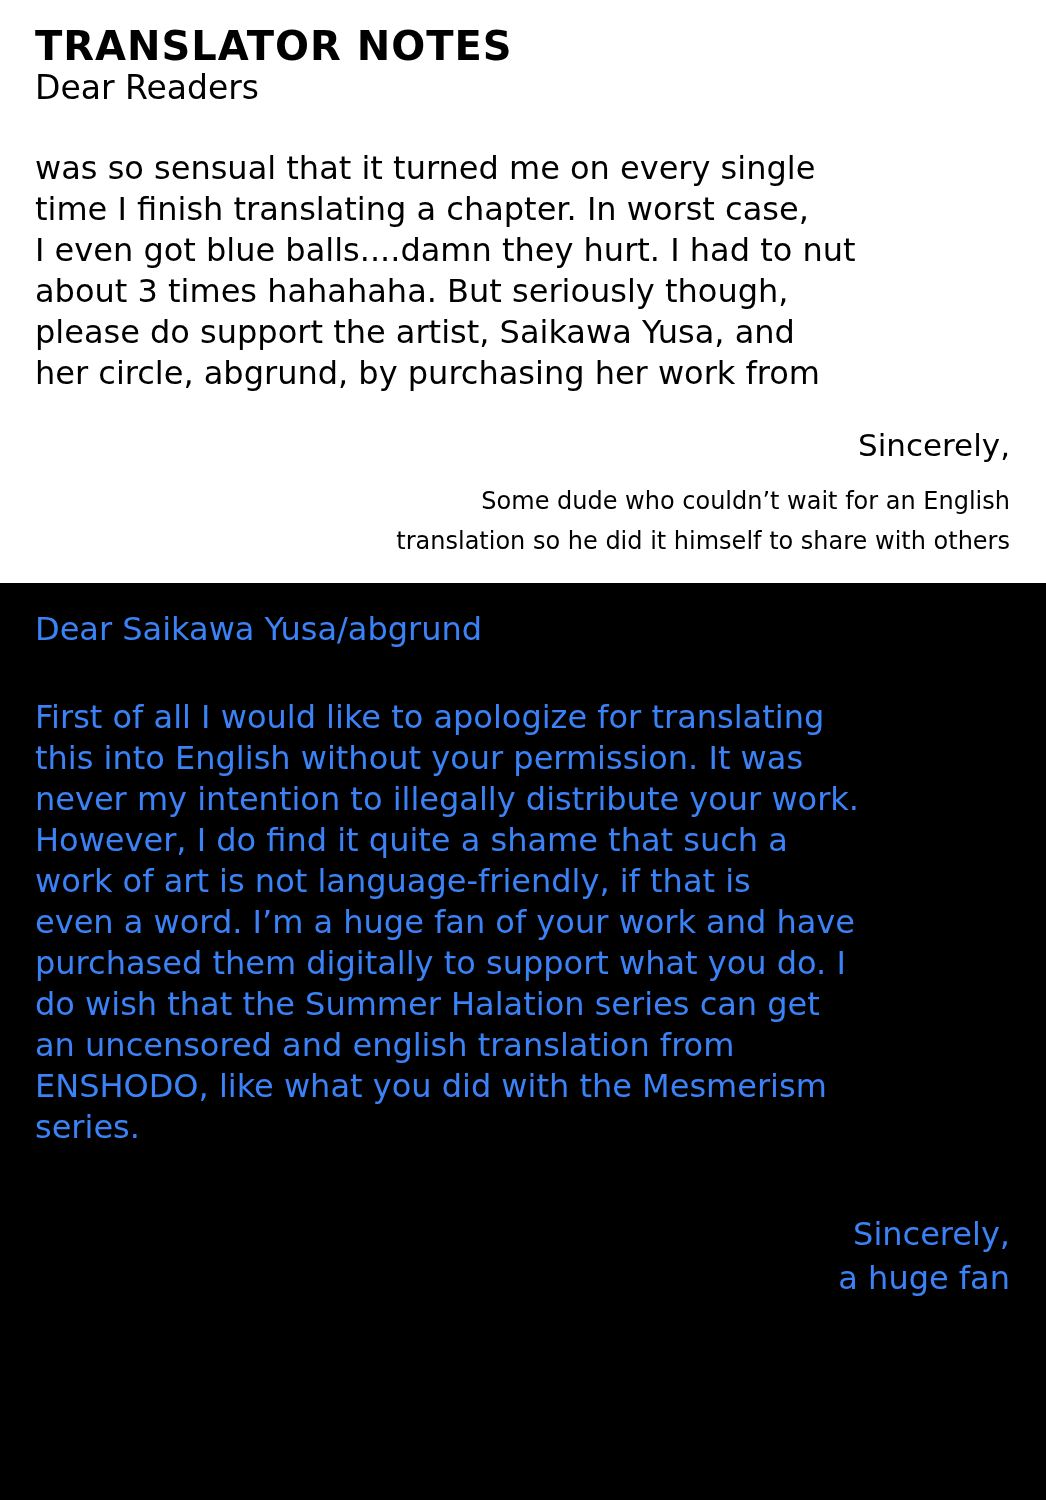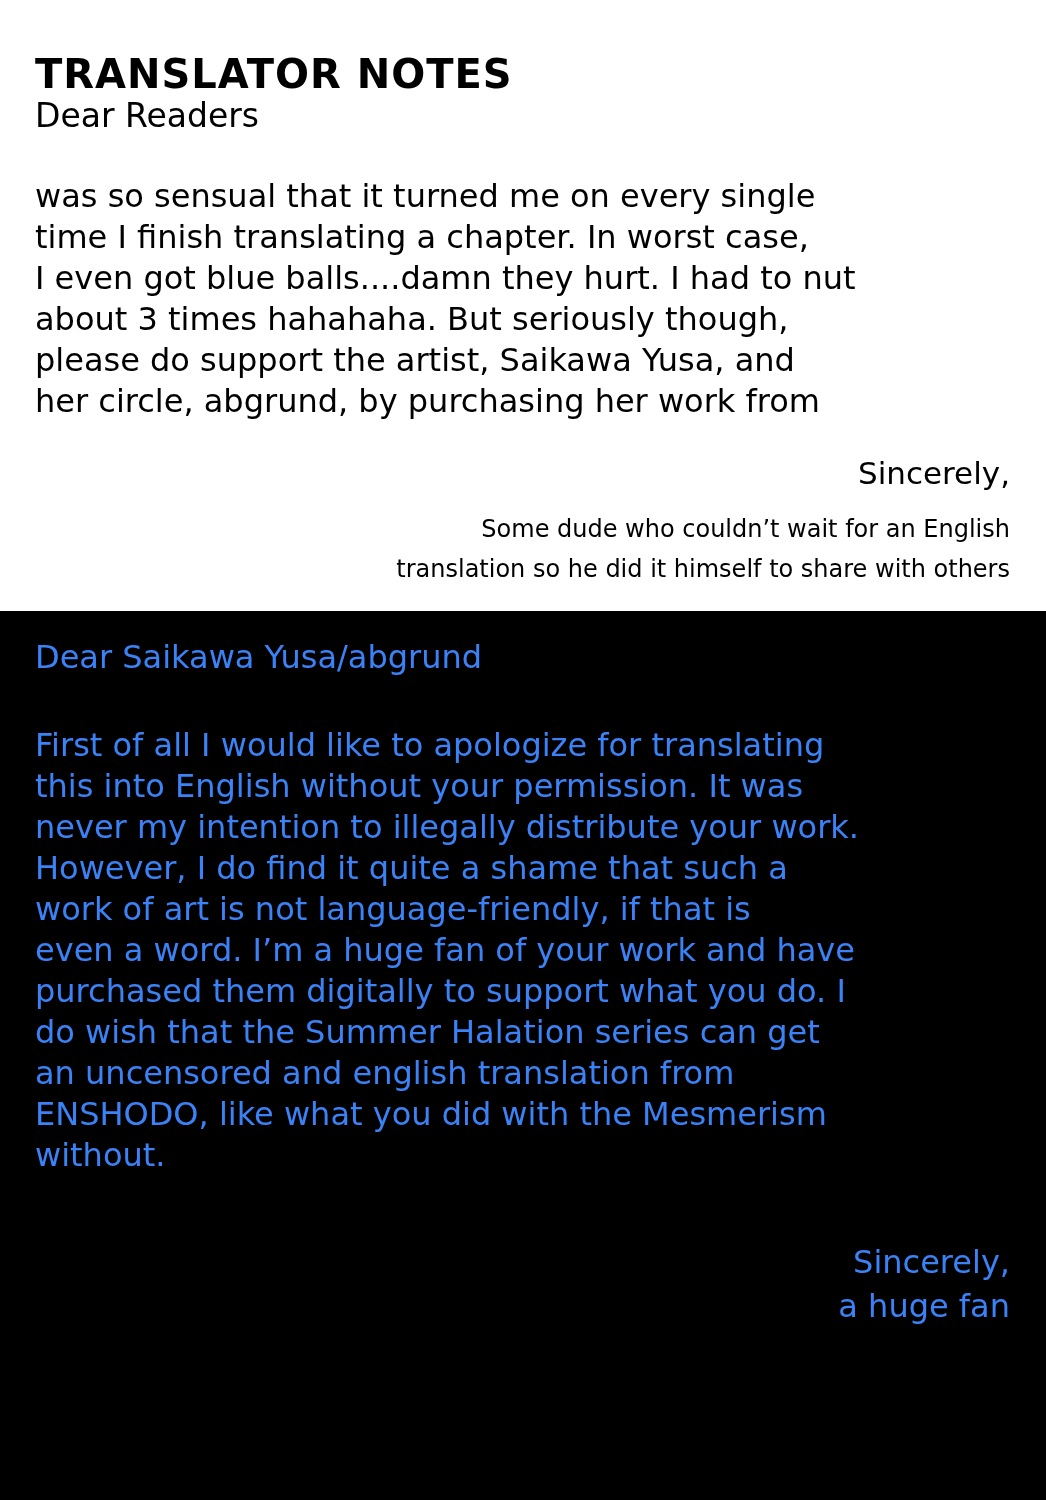--- a/index.html
+++ b/index.html
@@ -13,21 +13,21 @@
     height: 1500px;
     background: #ffffff;
     color: #000000;
     font-family: "DejaVu Sans", "Liberation Sans", sans-serif;
     display: flex;
     flex-direction: column;
     overflow: hidden;
     box-sizing: border-box;
   }
   .white-section {
-    padding: 52px 36px 0 35px;
+    padding: 24px 36px 0 35px;
     box-sizing: border-box;
   }
   .page-title {
     font-size: 40px;
     font-weight: bold;
     letter-spacing: 1px;
     line-height: 1.1;
     margin: 0;
     white-space: nowrap;
   }
@@ -119,21 +119,21 @@
         <div class="line">First of all I would like to apologize for translating</div>
         <div class="line">this into English without your permission. It was</div>
         <div class="line">never my intention to illegally distribute your work.</div>
         <div class="line">However, I do find it quite a shame that such a</div>
         <div class="line">work of art is not language-friendly, if that is</div>
         <div class="line">even a word. I’m a huge fan of your work and have</div>
         <div class="line">purchased them digitally to support what you do. I</div>
         <div class="line">do wish that the Summer Halation series can get</div>
         <div class="line">an uncensored and english translation from</div>
         <div class="line">ENSHODO, like what you did with the Mesmerism</div>
-        <div class="line">without.</div>
+        <div class="line">series.</div>
       </div>
 
     <div class="closing-block">
         <div class="line">Sincerely,</div>
         <div class="line">a huge fan</div>
       </div>
   </div>
 
 </div>
 

